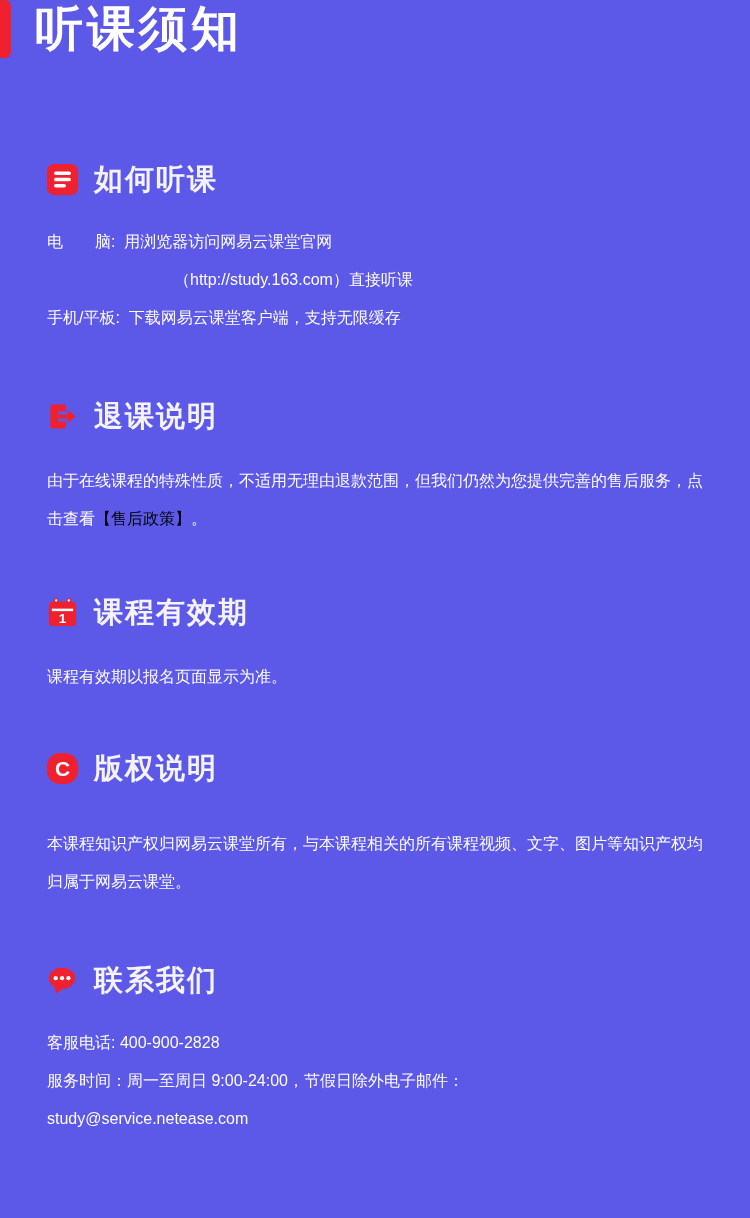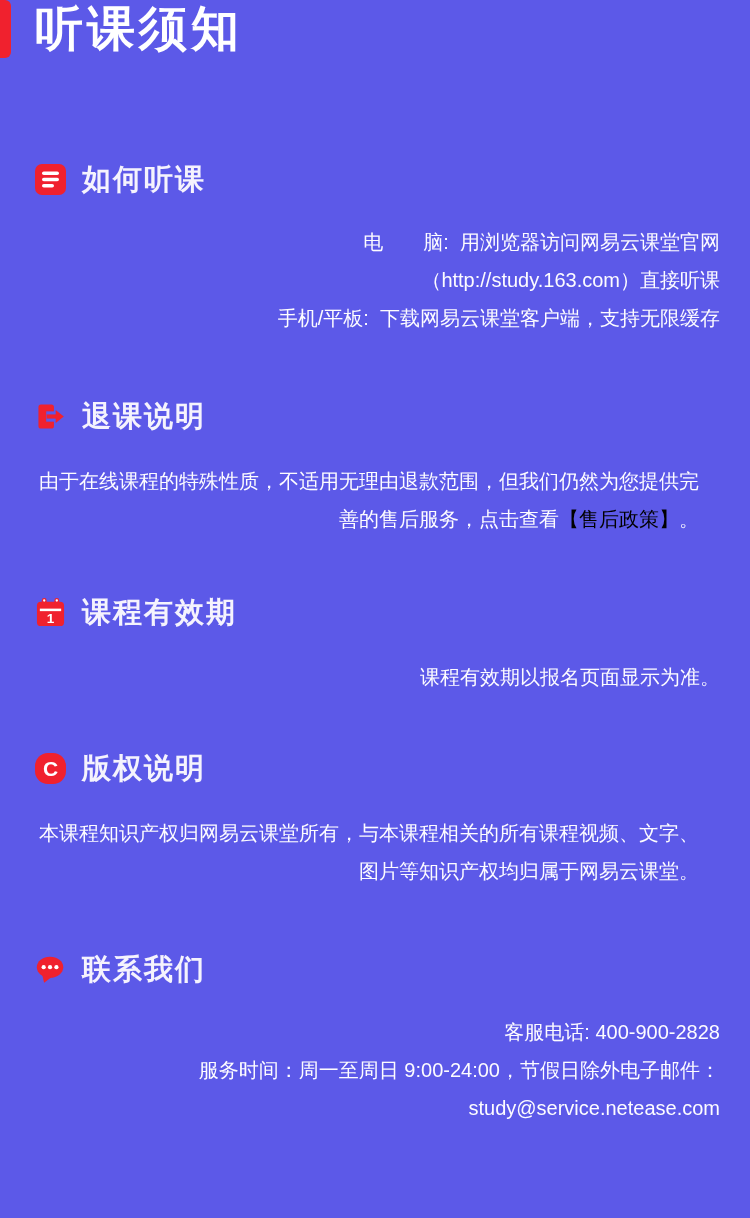--- a/index.html
+++ b/index.html
@@ -23,45 +23,45 @@
     margin-right:24px;
     flex:0 0 auto;
   }
   .page-title {
     font-size:48px; font-weight:bold;
     letter-spacing:4px;
     line-height:58px;
     color:#FFFFFF;
   }
   
-  .section { padding-left:35px; padding-right:30px; }
+  .section { padding-left:47px; padding-right:30px; }
   .sec-head {
     display:flex; align-items:center; height:32px;
   }
   .sec-icon { width:31px; height:31px; margin-right:16px; flex:0 0 auto; }
   .sec-icon svg { display:block; width:100%; height:100%; overflow:visible; }
   .sec-title {
     font-size:29px; font-weight:bold; letter-spacing:2px;
     color:#F5F3FD; line-height:32px; white-space:nowrap;
   }
-  .sec-body { margin-top:0; font-size:20px; line-height:38px; color:#FDFCFF;text-align:right; }
+  .sec-body { margin-top:0; font-size:16px; line-height:38px; color:#FDFCFF; }
   .line { white-space:pre-wrap; }
   .line.indent { padding-left:127px; }
   .para { white-space:pre-wrap; max-width:664px; }
   .inline-link { color:#000000; text-decoration:none; cursor:pointer; }
 
   
   .s1 { margin-top:105px; }
   .s1 .sec-body { margin-top:28px; }
   .s2 { margin-top:63px; }
   .s2 .sec-body { margin-top:30px; }
   .s3 { margin-top:58px; }
   .s3 .sec-body { margin-top:30px; }
   .s4 { margin-top:56px; }
-  .s4 .sec-body { margin-top:30px; }
+  .s4 .sec-body { margin-top:41px; }
   .s5 { margin-top:63px; }
   .s5 .sec-body { margin-top:28px; }
 
   .red { fill:#F0212E; }
   .wht { fill:#FFFFFF; }
   .bg  { fill:#5C59E8; }
 </style>
 </head>
 <body>
 

